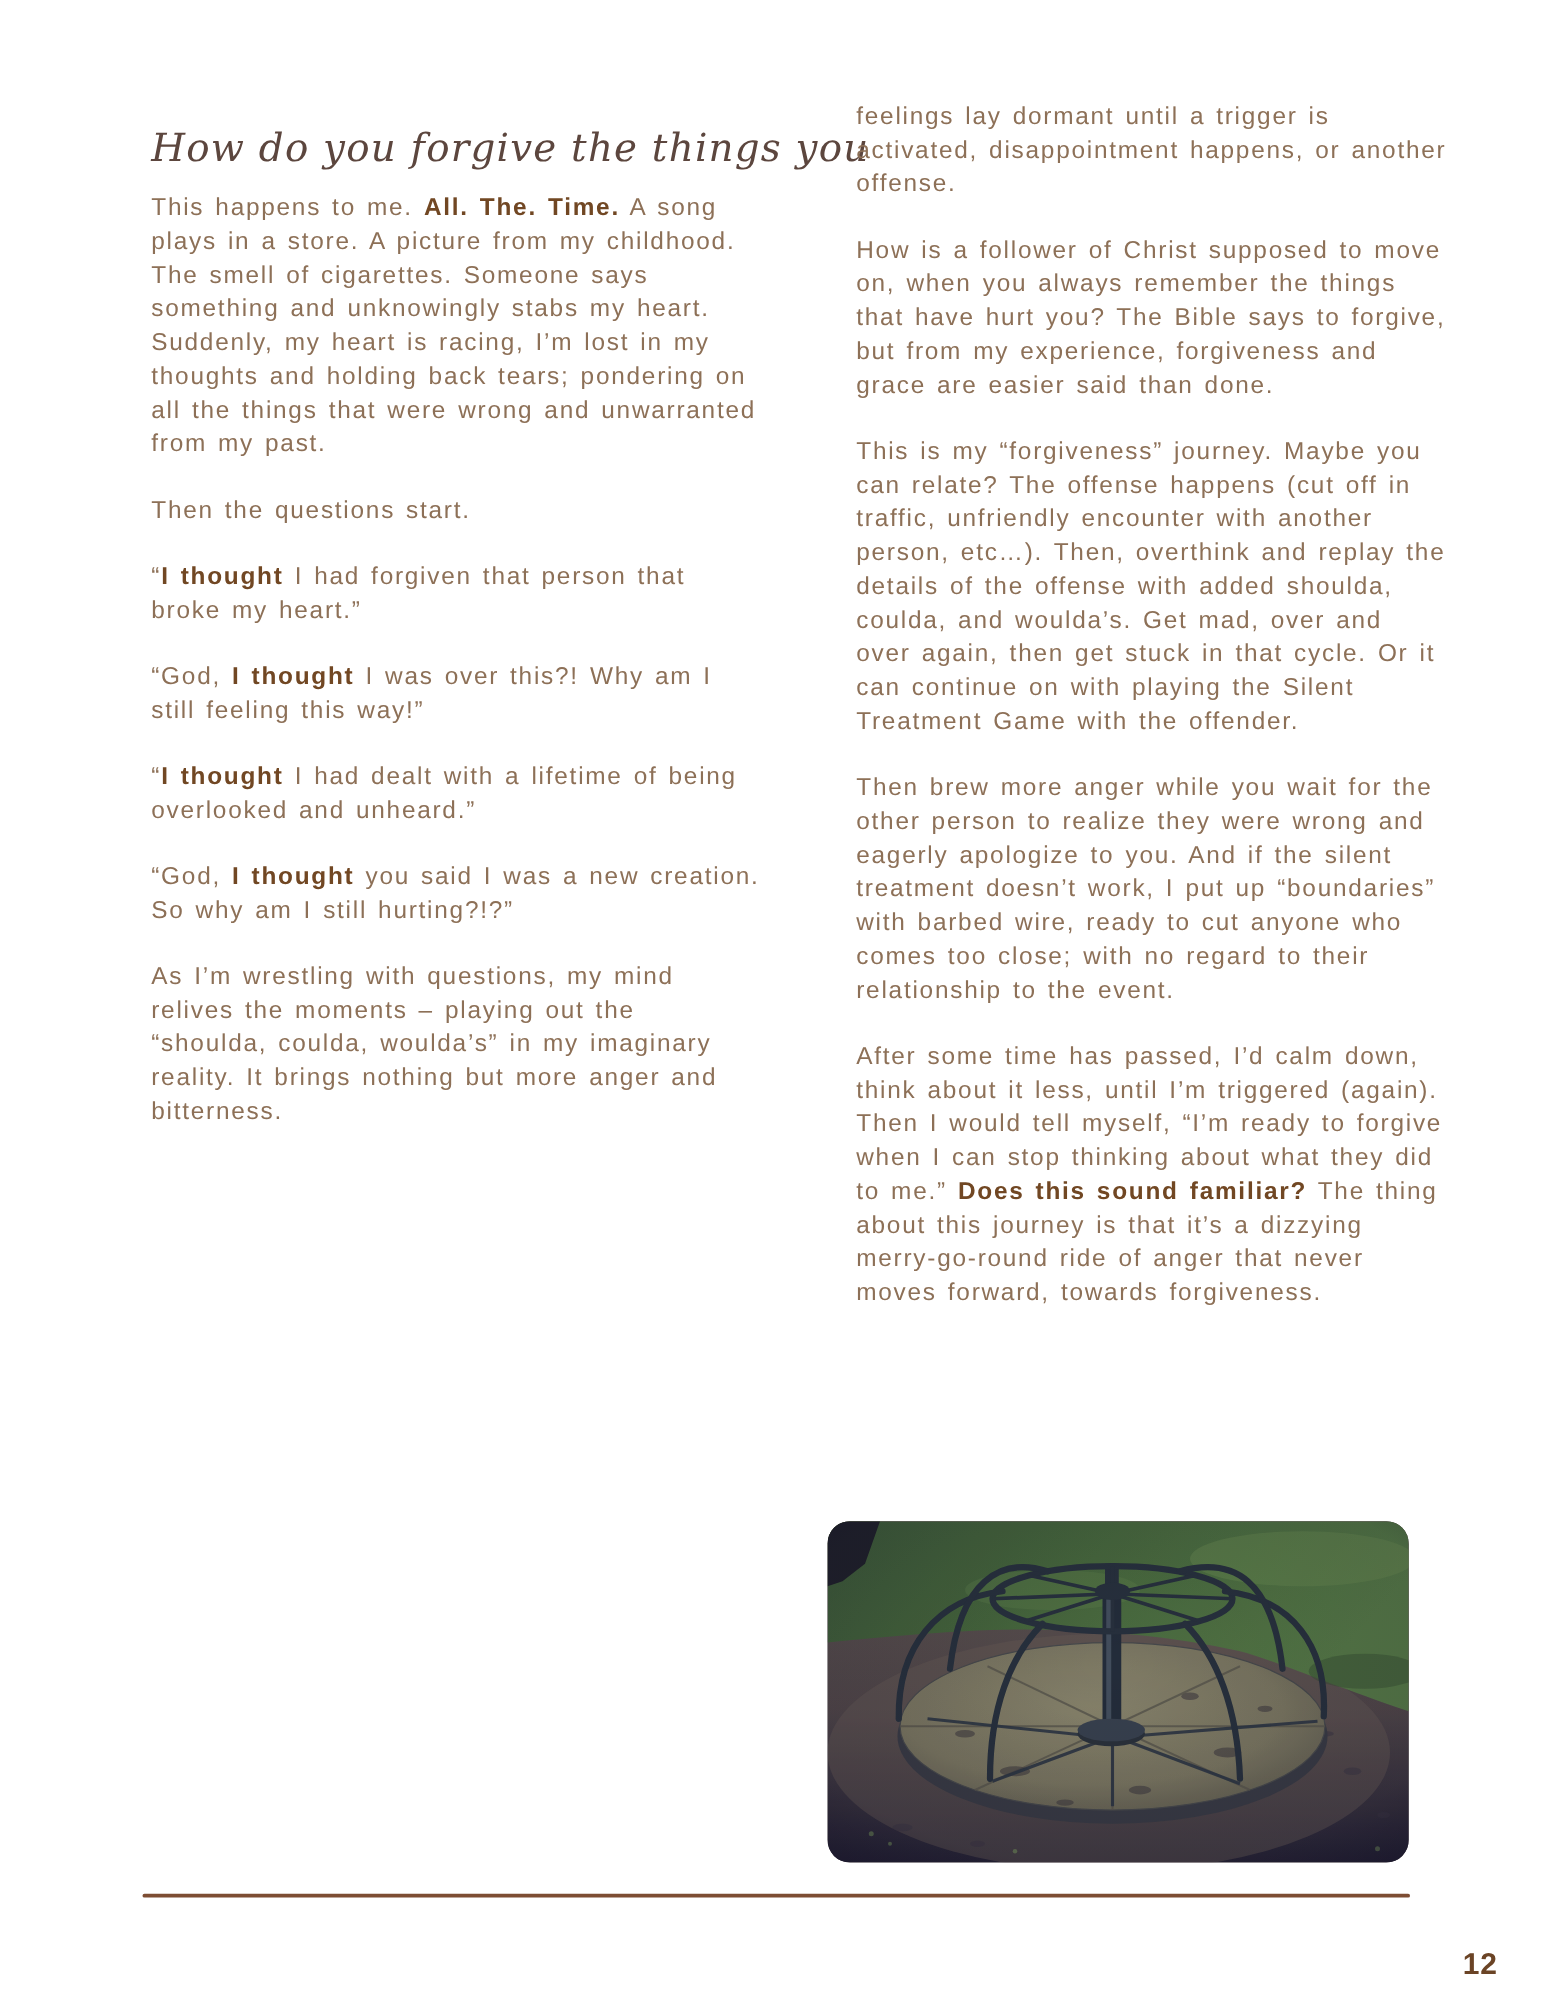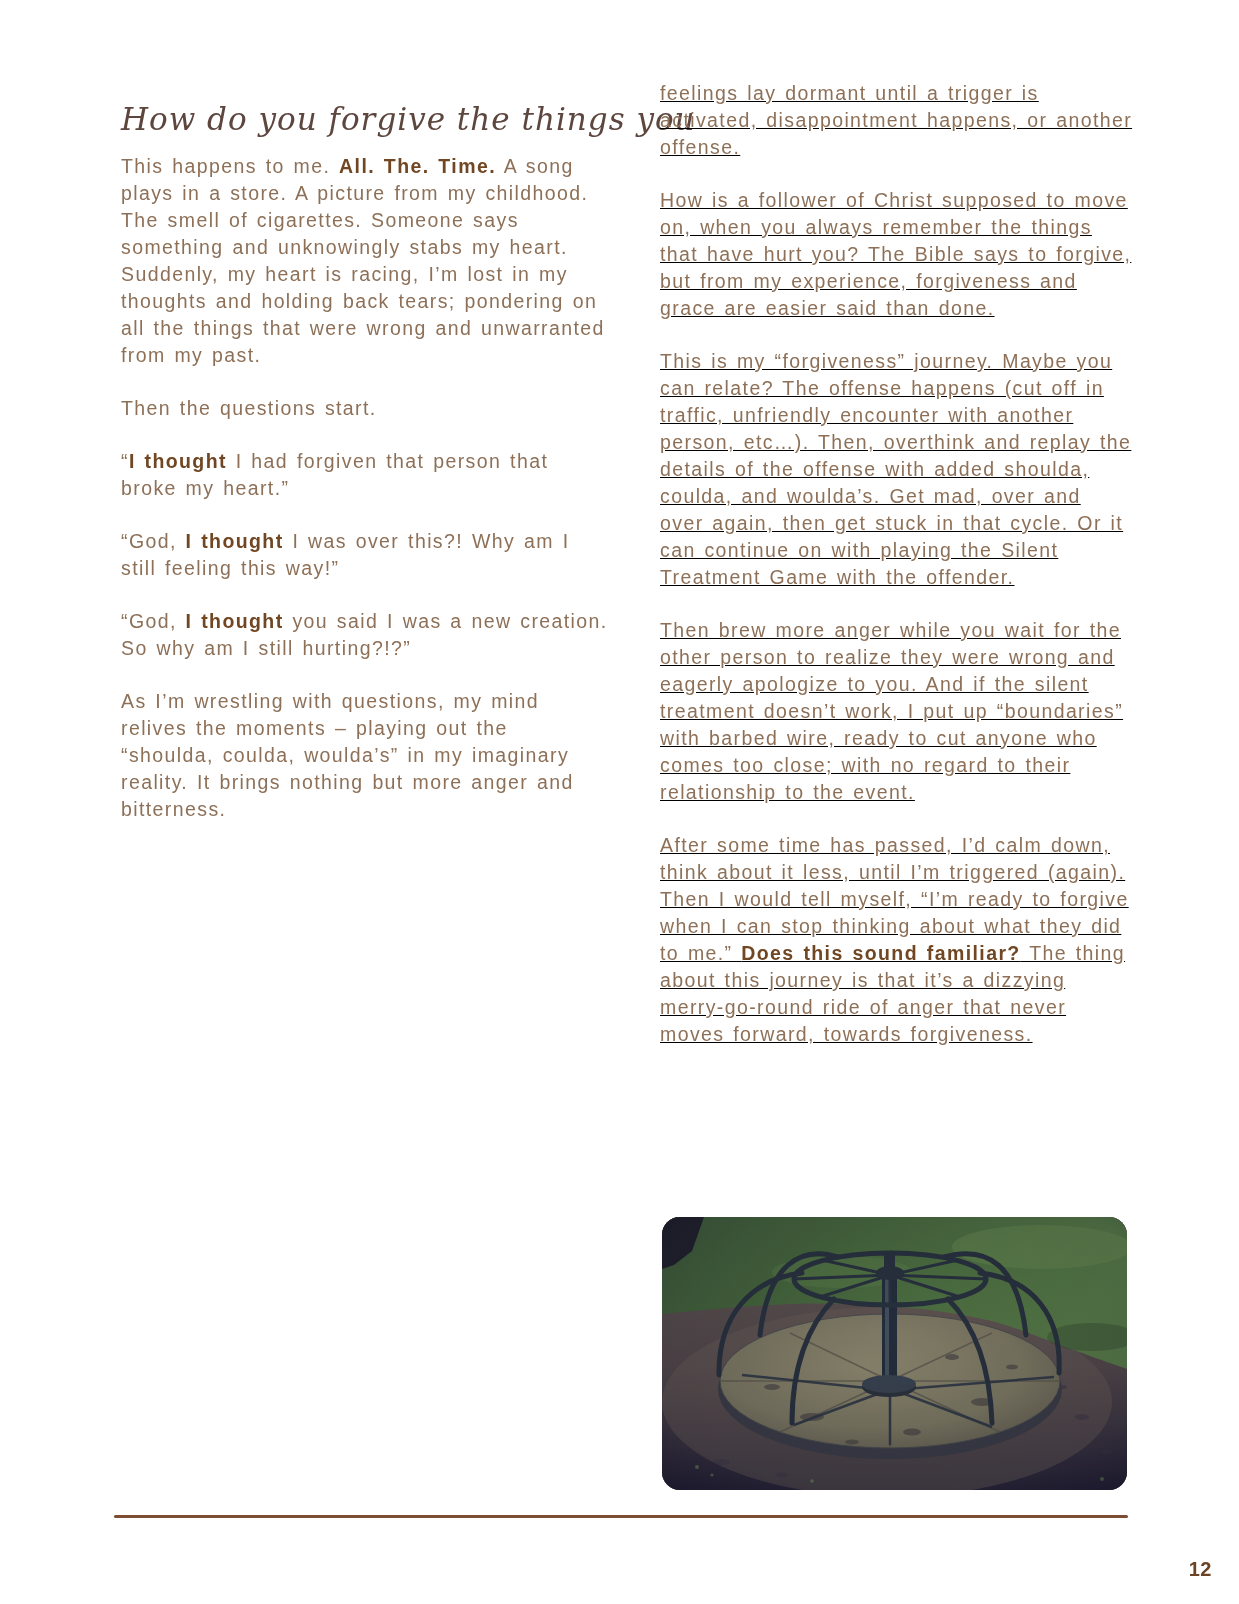--- a/index.html
+++ b/index.html
@@ -12,21 +12,21 @@
   html,body{margin:0;padding:0;}
   body{
     width:1239px;height:1604px;
     background:#ffffff;
     font-family:"Liberation Sans", sans-serif;
     position:relative;
     overflow:hidden;
   }
   .col{position:absolute;}
   .col-left{left:121px;top:86px;width:488px;}
-  .col-right{left:660px;top:80px;width:473px;text-decoration:underline;}
+  .col-right{left:685px;top:80px;width:473px;}
   .title{
     font-family:"DejaVu Serif", serif;
     font-style:italic;
     color:var(--title);
     font-size:31px;
     line-height:67px;
     letter-spacing:1px;
     white-space:nowrap;
   }
   .title .t-line{display:block;}
@@ -56,39 +56,40 @@
   .photo-frame svg{display:block;width:100%;height:100%;}
   .footer-rule{
     position:absolute;
     left:114px;top:1515px;
     width:1014px;height:3px;
     background:var(--rule);
     border-radius:2px;
   }
   .page-number{
     position:absolute;
-    right:27px;top:1558px;
-    font-size:20px;
+    right:41px;top:1558px;
+    font-size:24px;
     font-weight:bold;
     color:var(--page_number);
     letter-spacing:0.5px;
   }
 </style>
 </head>
 <body>
 
 <div class="col col-left">
   <div class="title">
     <span class="t-line">How do you forgive the things you</span>
   </div>
   <div class="body-flow">
       <p class="body-para"><span>This happens to me. </span><b>All. The. Time.</b><span> A song plays in a store. A picture from my childhood. The smell of cigarettes. Someone says something and unknowingly stabs my heart. Suddenly, my heart is racing, I’m lost in my thoughts and holding back tears; pondering on all the things that were wrong and unwarranted from my past.</span></p>
       <p class="body-para"><span>Then the questions start.</span></p>
       <p class="body-para"><span>“</span><b>I thought</b><span> I had forgiven that person that broke my heart.”</span></p>
       <p class="body-para"><span>“God, </span><b>I thought</b><span> I was over this?! Why am I still feeling this way!”</span></p>
+      <p class="body-para"><span>“</span><b>I thought</b><span> I had dealt with a lifetime of being overlooked and unheard.”</span></p>
       <p class="body-para"><span>“God, </span><b>I thought</b><span> you said I was a new creation. So why am I still hurting?!?”</span></p>
       <p class="body-para"><span>As I’m wrestling with questions, my mind relives the moments – playing out the “shoulda, coulda, woulda’s” in my imaginary reality. It brings nothing but more anger and bitterness.</span></p>
     </div>
 </div>
 
 <div class="col col-right">
   <div class="body-flow">
       <p class="body-para"><span>feelings lay dormant until a trigger is activated, disappointment happens, or another offense.</span></p>
       <p class="body-para"><span>How is a follower of Christ supposed to move on, when you always remember the things that have hurt you? The Bible says to forgive, but from my experience, forgiveness and grace are easier said than done.</span></p>
       <p class="body-para"><span>This is my “forgiveness” journey. Maybe you can relate? The offense happens (cut off in traffic, unfriendly encounter with another person, etc…). Then, overthink and replay the details of the offense with added shoulda, coulda, and woulda’s. Get mad, over and over again, then get stuck in that cycle. Or it can continue on with playing the Silent Treatment Game with the offender.</span></p>

